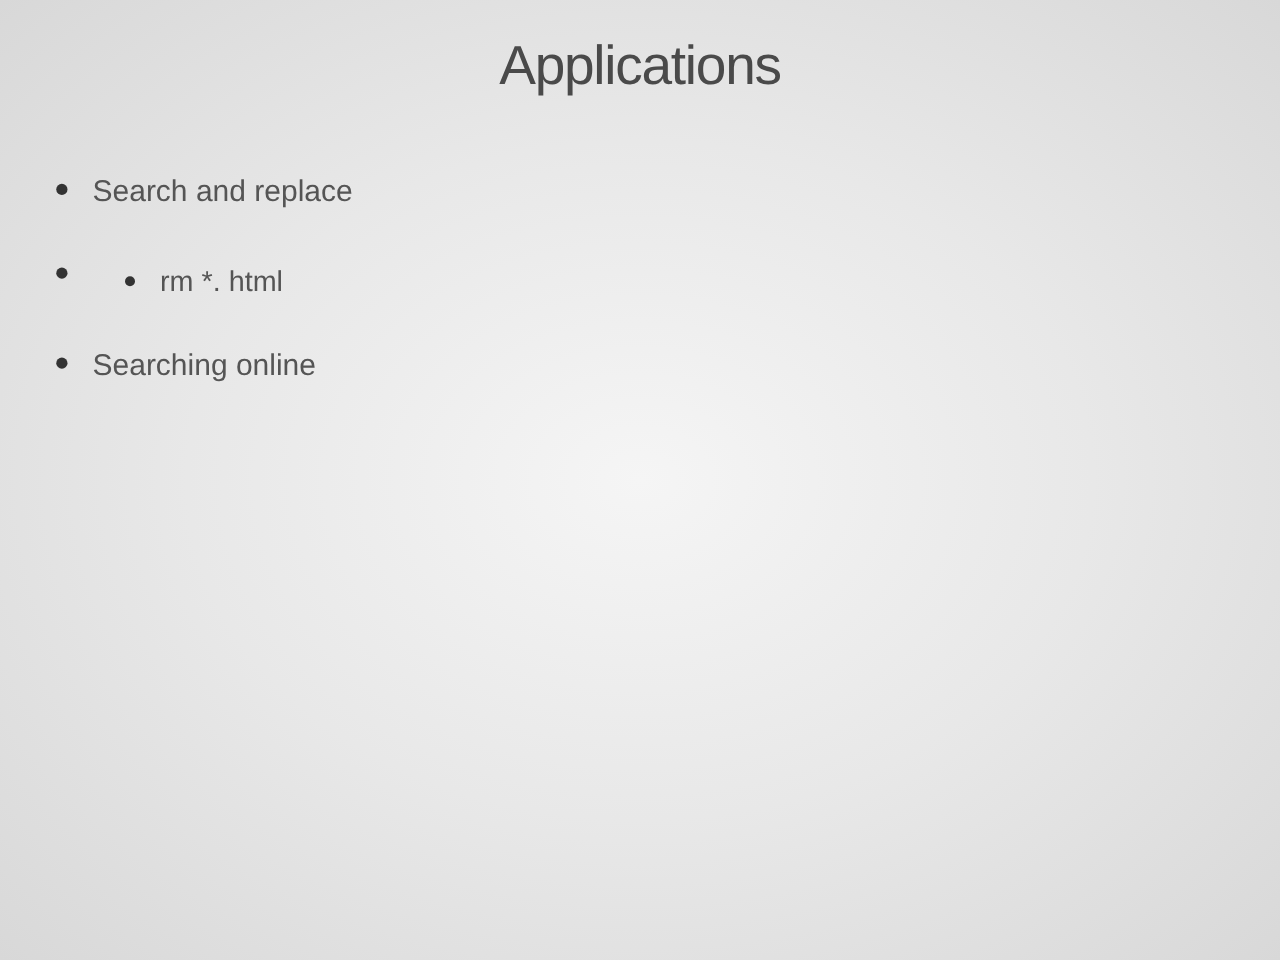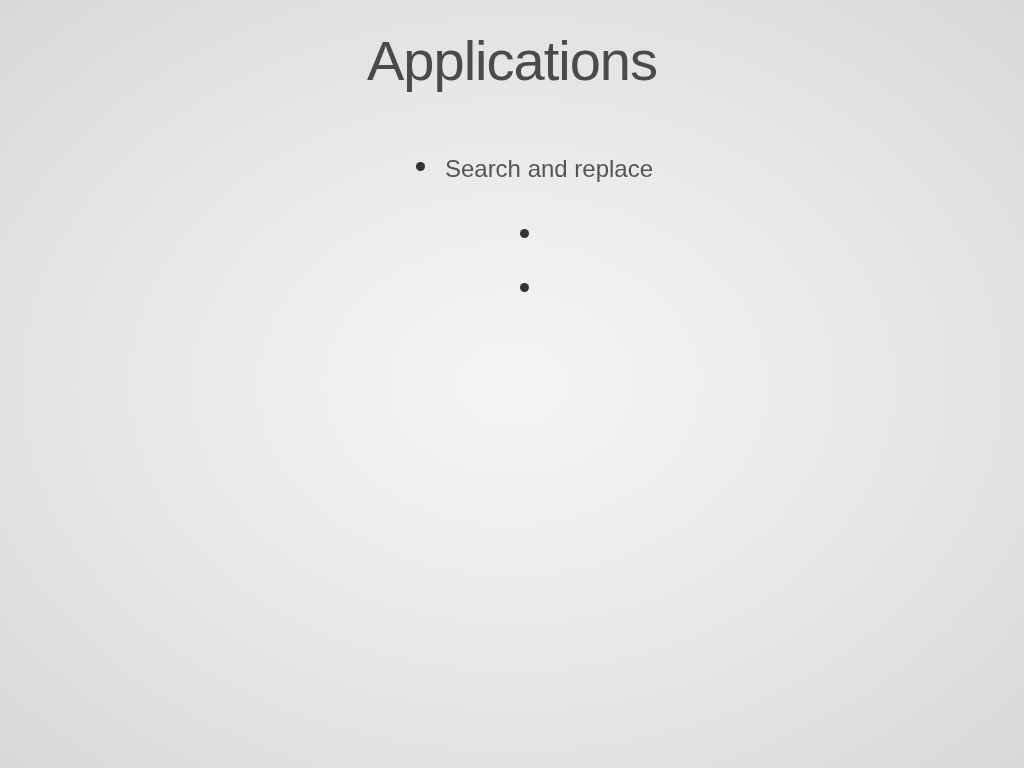--- a/index.html
+++ b/index.html
@@ -15,38 +15,37 @@
       overflow: hidden;
       position: relative;
     }
     .slide {
       width: 100%;
       height: 100%;
       padding: 0;
     }
     .title {
       text-align: center;
-      font-size: 56px;
+      font-size: 44px;
       font-weight: normal;
       color: #4a4a4a;
       padding-top: 28px;
       letter-spacing: -1px;
     }
     .content {
       padding-top: 60px;
       padding-left: 45px;
     }
     .bullet-list {
       list-style: none;
     }
     .bullet-item {
       display: flex;
       align-items: flex-start;
       margin-bottom: 36px;
-      justify-content: center;
     }
     .bullet-dot {
       width: 9px;
       height: 9px;
       background: #333;
       border-radius: 50%;
       margin-top: 9px;
       margin-right: 20px;
       flex-shrink: 0;
     }
@@ -94,21 +93,28 @@
       <li class="bullet-item">
         <span class="bullet-dot"></span>
         <div class="bullet-content">
           <span class="bullet-text">Search and replace</span>
         </div>
       </li>
       <li class="bullet-item">
         <span class="bullet-dot"></span>
         <div class="bullet-content">
           <ul class="nested-list">
+            <li class="nested-item">
+              <span class="nested-dot"></span>
+              <span class="nested-text">rm *. html</span>
+            </li>
           </ul>
         </div>
       </li>
       <li class="bullet-item">
         <span class="bullet-dot"></span>
+        <div class="bullet-content">
+          <span class="bullet-text">Searching online</span>
+        </div>
       </li>
     </ul>
   </div>
 </div>
 
 </body></html>

